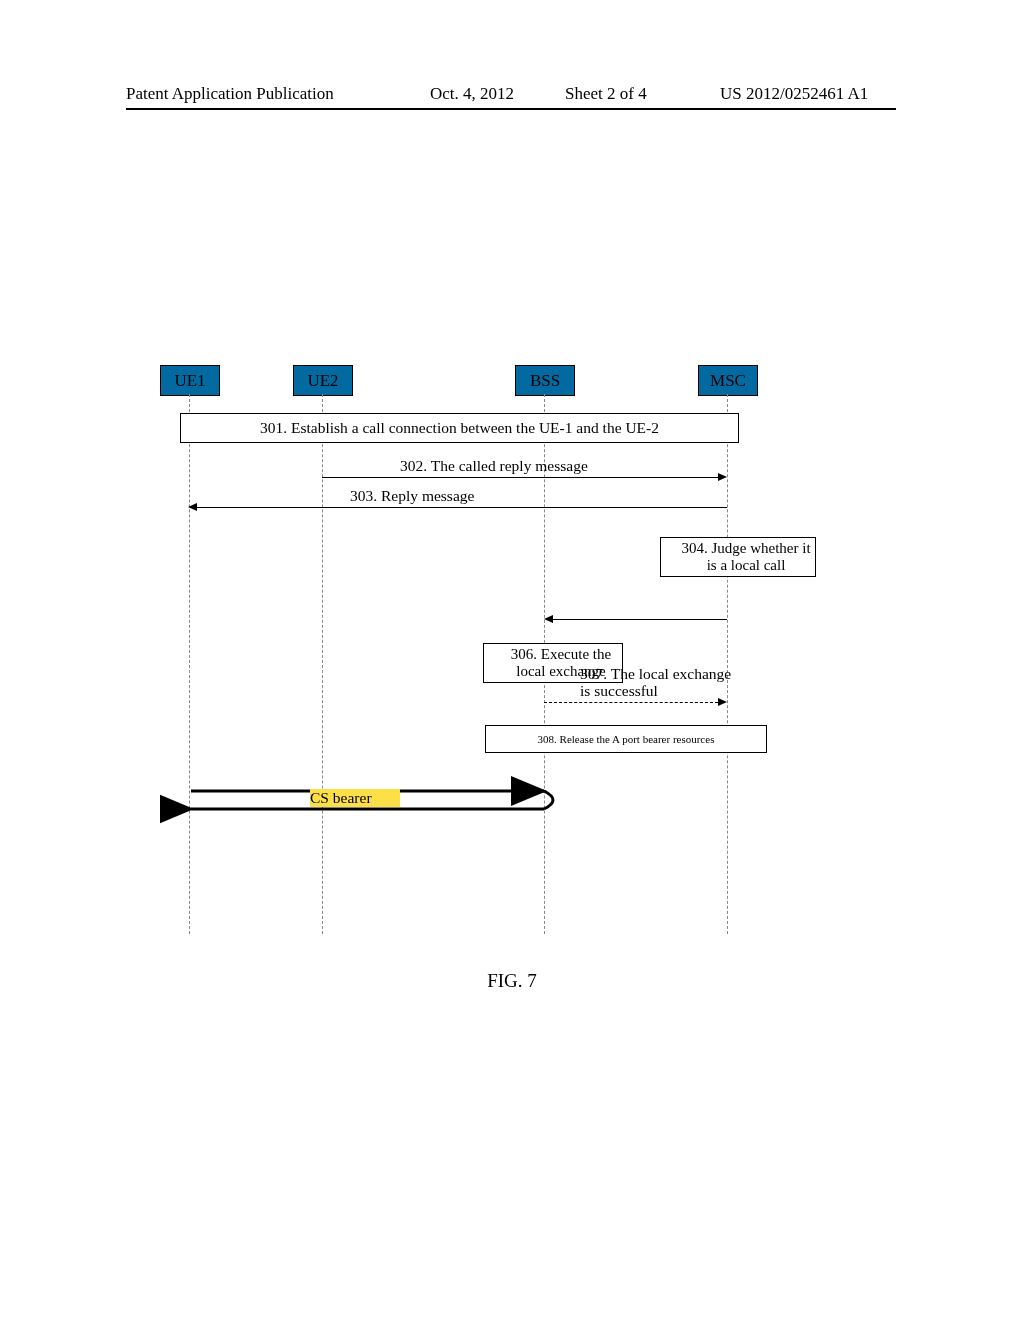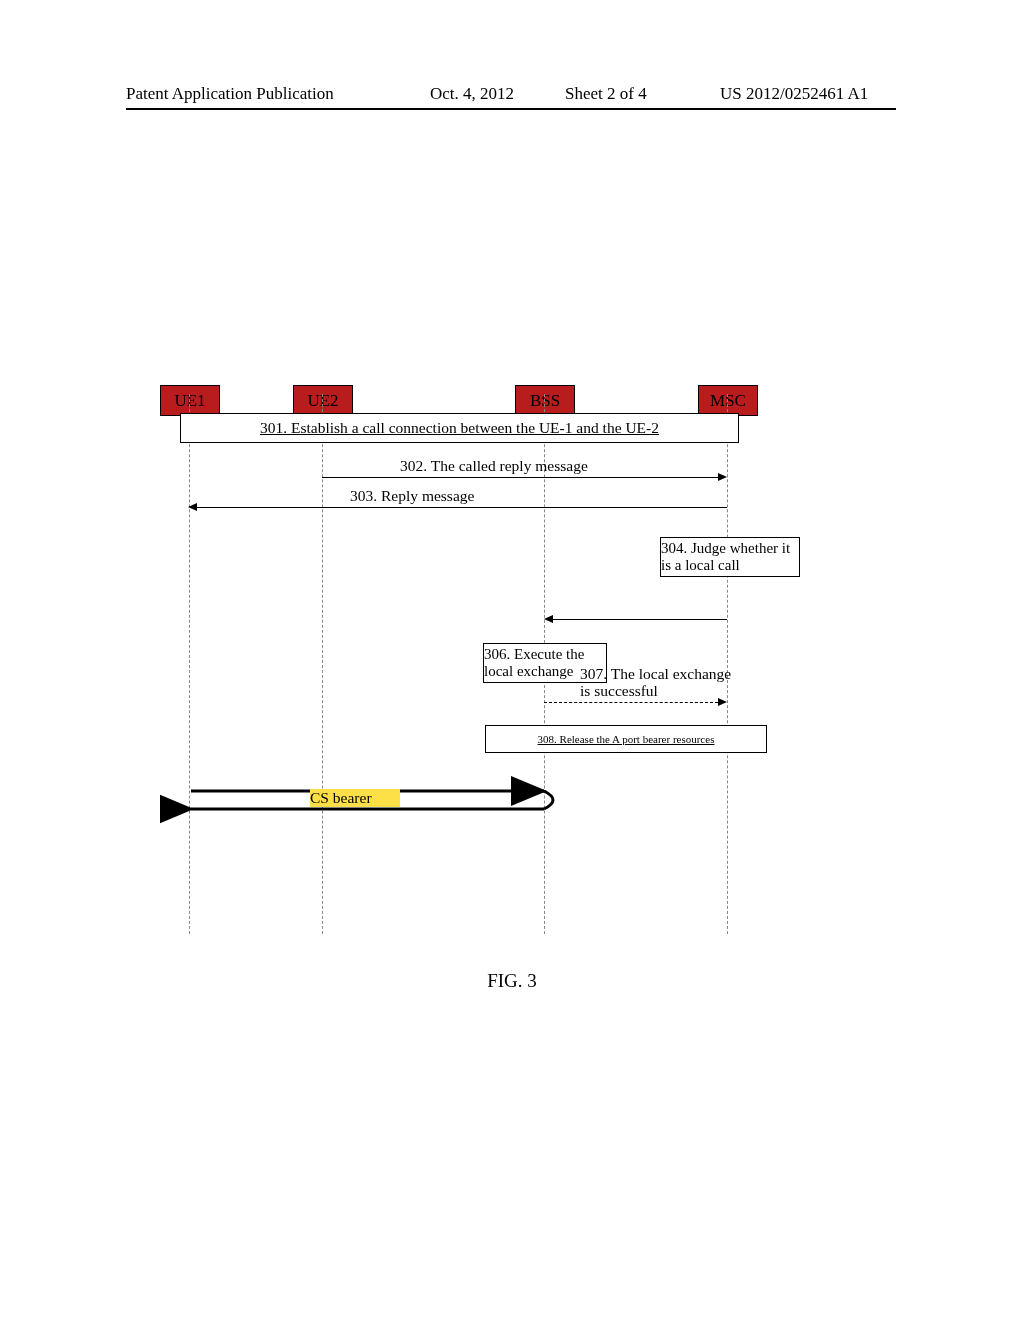--- a/index.html
+++ b/index.html
@@ -49,53 +49,52 @@
   .diagram {
     position: absolute;
     top: 365px;
     left: 160px;
     width: 720px;
     height: 560px;
   }
   .actor-box {
     position: absolute;
     border: 1px solid #000;
-    background: #b91c1c;
+    background: #0369a1;
     text-align: center;
     font-size: 17px;
     line-height: 29px;
     height: 29px;
-    margin-top: 20px;
   }
   .lifeline {
     position: absolute;
     border-left: 1px dashed #888;
     top: 29px;
   }
   .span-box {
     position: absolute;
     border: 1px solid #000;
     background: #fff;
     font-size: 15.5px;
     text-align: center;
     display: flex;
     align-items: center;
     justify-content: center;
-    text-decoration: underline;
   }
   .note-box {
     position: absolute;
     border: 1px solid #000;
     background: #fff;
     font-size: 15px;
-    text-align: left;
+    text-align: center;
     display: flex;
     align-items: center;
     justify-content: center;
     line-height: 1.15;
+    padding-left: 16px;
   }
   .msg-label {
     position: absolute;
     font-size: 15.5px;
     text-align: left;
   }
   .arrow-line {
     position: absolute;
     border-top: 1px solid #000;
     height: 0;
@@ -203,15 +202,15 @@
 
         <path d="M384,426 Q402,435 384,444" fill="none" stroke="#000" stroke-width="3"></path>
 
         <line x1="384" y1="444" x2="31" y2="444" stroke="#000" stroke-width="3" marker-end="url(#bigL)"></line>
       </svg>
       <div class="msg-label" style="left:150px; top:424px; width:90px; background:#fde047;">CS bearer</div>
     </div>
 
   </div>
 
-  <div class="figure-caption">FIG. 3</div>
+  <div class="figure-caption">FIG. 7</div>
 
 </div>
 
 </body></html>

